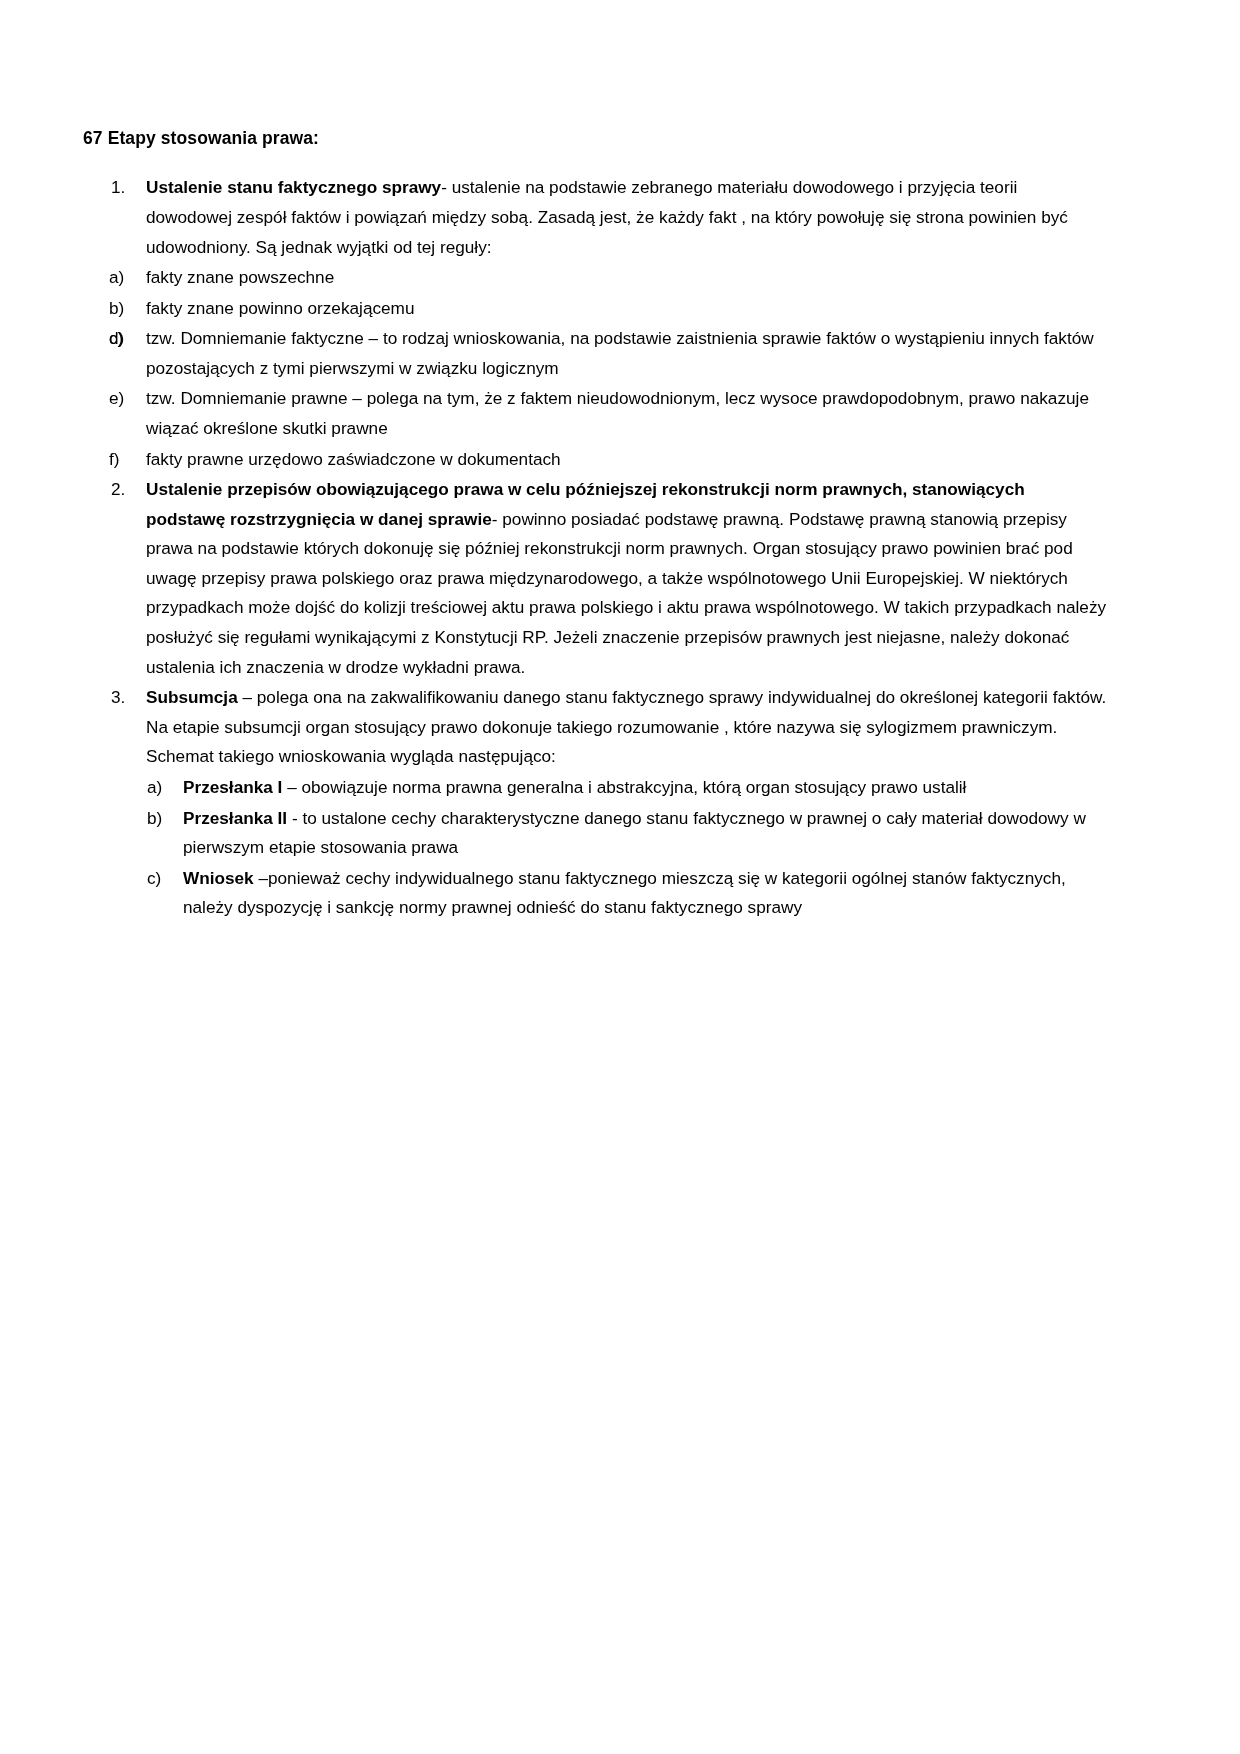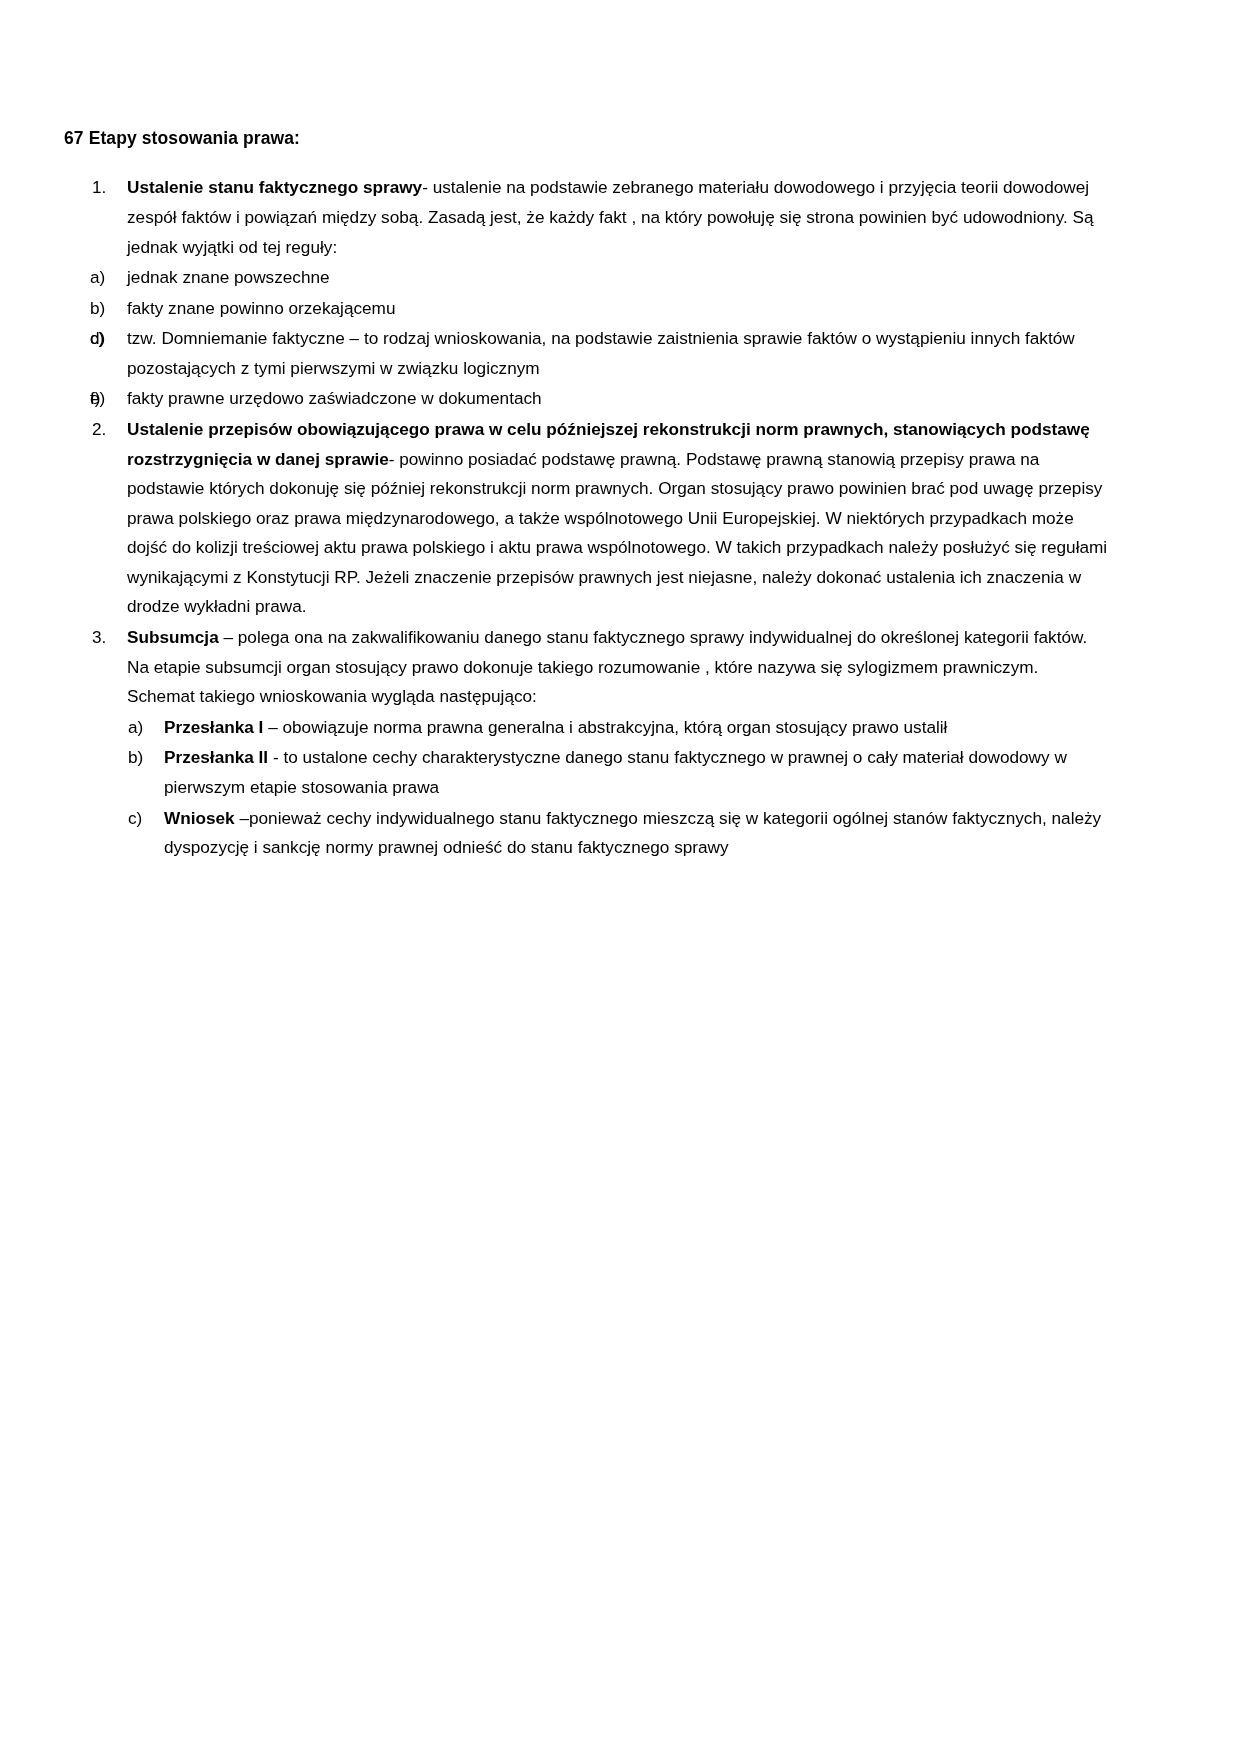--- a/index.html
+++ b/index.html
@@ -12,21 +12,21 @@
     height: 1754px;
     font-family: "Liberation Sans", sans-serif;
     color: #000000;
     -webkit-font-smoothing: antialiased;
   }
   .page {
     position: relative;
     width: 1240px;
     height: 1334px;
     box-sizing: border-box;
-    padding: 126px 132px 0 64px;
+    padding: 126px 132px 0 83px;
   }
   .doc-title {
     font-size: 17.5px;
     font-weight: bold;
     line-height: 1.45;
     margin: 0 0 22px 0;
     letter-spacing: 0.1px;
   }
   ol.level1 {
     list-style: none;
@@ -65,25 +65,25 @@
 </style>
 </head>
 <body>
 
 <div class="page">
 
   <h1 class="doc-title">67 Etapy stosowania prawa:</h1>
 
   <ol class="level1" id="outline">
       <li class="item num"><span class="marker">1.</span><b>Ustalenie stanu faktycznego sprawy</b><span>- ustalenie na podstawie zebranego materiału dowodowego i przyjęcia teorii dowodowej zespół faktów i powiązań między sobą. Zasadą jest, że każdy fakt , na który powołuję się strona powinien być udowodniony. Są  jednak wyjątki od tej reguły:</span></li>
-      <li class="item alpha"><span class="marker">a)</span><span>jednak znane powszechne</span></li>
+      <li class="item alpha"><span class="marker">a)</span><span>fakty znane powszechne</span></li>
       <li class="item alpha"><span class="marker">b)</span><span>fakty znane powinno orzekającemu</span></li>
       <li class="item alpha"><span class="marker">c)</span></li>
       <li class="item alpha"><span class="marker">d)</span><span>tzw. Domniemanie faktyczne – to rodzaj wnioskowania, na podstawie zaistnienia sprawie faktów o wystąpieniu innych faktów pozostających z tymi pierwszymi w związku logicznym</span></li>
-      <li class="item alpha"><span class="marker">e)</span></li>
+      <li class="item alpha"><span class="marker">e)</span><span>tzw. Domniemanie prawne – polega na tym, że z faktem nieudowodnionym, lecz wysoce prawdopodobnym, prawo nakazuje wiązać określone skutki prawne</span></li>
       <li class="item alpha"><span class="marker">f)</span><span>fakty prawne urzędowo zaświadczone w dokumentach</span></li>
       <li class="item num"><span class="marker">2.</span><b>Ustalenie przepisów obowiązującego prawa w celu późniejszej rekonstrukcji norm prawnych, stanowiących podstawę rozstrzygnięcia w danej sprawie</b><span>- powinno posiadać podstawę prawną. Podstawę prawną stanowią przepisy prawa na podstawie których dokonuję się później rekonstrukcji norm prawnych. Organ stosujący prawo powinien brać pod uwagę przepisy prawa polskiego oraz prawa międzynarodowego, a także wspólnotowego Unii Europejskiej. W niektórych przypadkach może dojść do kolizji treściowej aktu prawa polskiego i aktu prawa wspólnotowego. W takich przypadkach należy posłużyć się regułami wynikającymi z Konstytucji RP. Jeżeli znaczenie przepisów prawnych jest niejasne, należy dokonać ustalenia ich znaczenia w drodze wykładni prawa.</span></li>
       <li class="item num"><span class="marker">3.</span><b>Subsumcja</b><span> – polega ona na zakwalifikowaniu danego stanu faktycznego sprawy indywidualnej  do określonej kategorii faktów. Na etapie subsumcji organ stosujący prawo dokonuje takiego rozumowanie , które nazywa się sylogizmem prawniczym. Schemat takiego wnioskowania wygląda następująco:</span></li>
       <li class="item sub"><span class="marker">a)</span><b>Przesłanka I</b><span> – obowiązuje norma prawna generalna i abstrakcyjna, którą organ stosujący prawo ustalił</span></li>
       <li class="item sub"><span class="marker">b)</span><b>Przesłanka II</b><span> -  to ustalone cechy charakterystyczne danego stanu faktycznego w prawnej o cały materiał dowodowy w pierwszym etapie  stosowania prawa</span></li>
       <li class="item sub"><span class="marker">c)</span><b>Wniosek</b><span> –ponieważ cechy indywidualnego stanu faktycznego mieszczą się w kategorii ogólnej stanów faktycznych, należy dyspozycję i sankcję normy prawnej odnieść do stanu faktycznego sprawy</span></li>
     </ol>
 
 </div>
 

